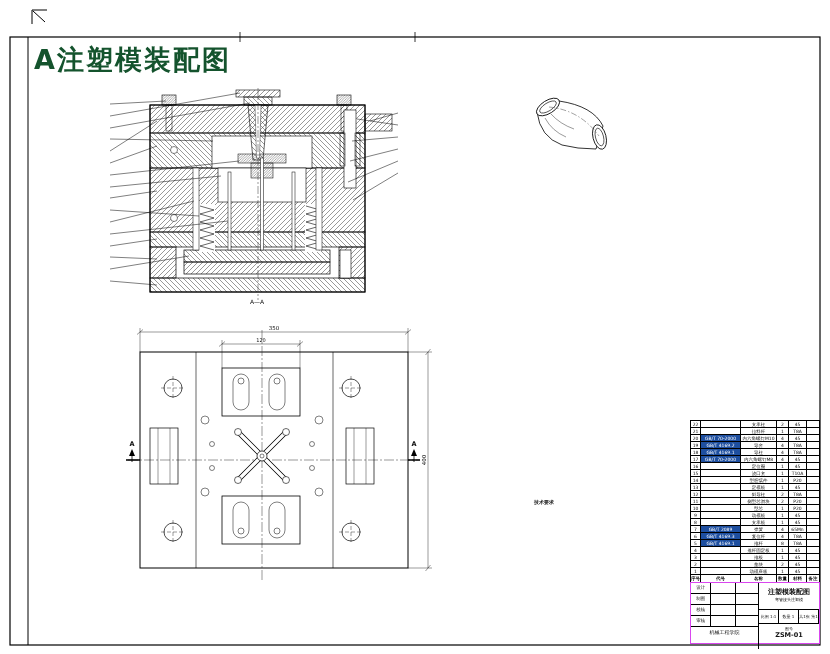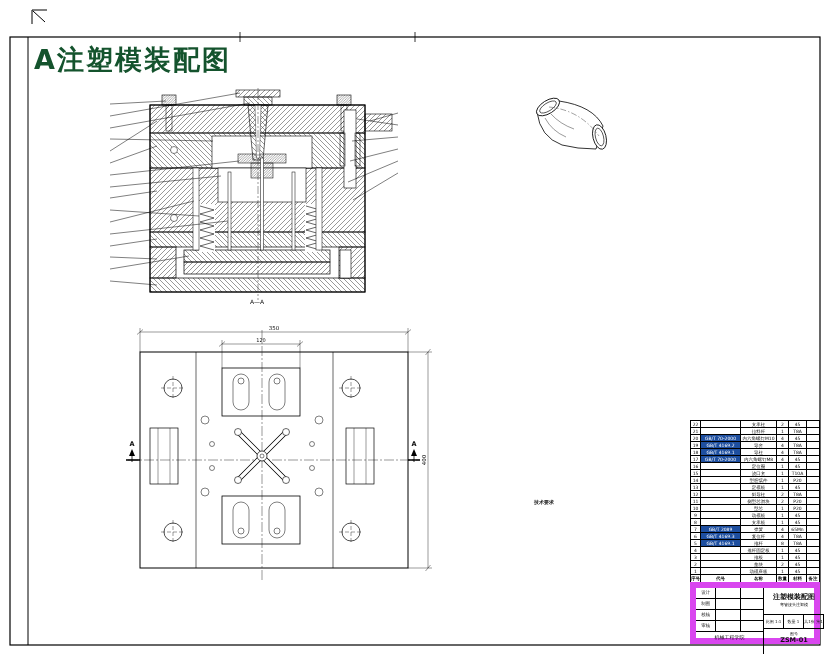--- a/index.html
+++ b/index.html
@@ -25,21 +25,21 @@
        border-bottom:none;font-size:4.5px;color:#111;box-sizing:border-box;}
   .bom-row,.bom-head{display:grid;grid-template-columns:10px 40px 36px 12px 18px 12px;
        height:7px;line-height:7px;}
   .bom-head{height:8px;line-height:8px;font-weight:bold;}
   .bc{border-right:0.5px solid #000;border-bottom:0.5px solid #000;text-align:center;
       overflow:hidden;white-space:nowrap;}
   .bc:last-child{border-right:none;}
   .bom-row.gb .c-code{background:#1e4fa0;color:#fff;}
   
   .tblk{position:absolute;left:690px;top:582px;width:130px;height:62px;
-        border:6px solid #d946ef;box-sizing:border-box;font-size:4.5px;}
+        border:1px solid #d946ef;box-sizing:border-box;font-size:4.5px;}
   .tb-left{position:absolute;left:0;top:0;width:68px;}
   .tb-row{display:flex;height:10px;line-height:10px;border-bottom:0.5px solid #000;}
   .tb-cell{border-right:0.5px solid #000;text-align:center;overflow:hidden;}
   .tc-label{width:20px;} .tc-name{width:24px;} .tc-date{width:23px;border-right:0.5px solid #000;}
   .tb-org{position:absolute;left:0;top:40px;width:67px;height:20px;border-right:0.5px solid #000;
           text-align:center;padding-top:6px;font-size:5px;}
   .tb-right{position:absolute;left:68px;top:0;width:60px;height:60px;}
   .tb-title{height:26px;border-bottom:0.5px solid #000;text-align:center;}
   .tb-title-main{font-size:7px;font-weight:bold;padding-top:4px;}
   .tb-title-sub{font-size:4px;}

